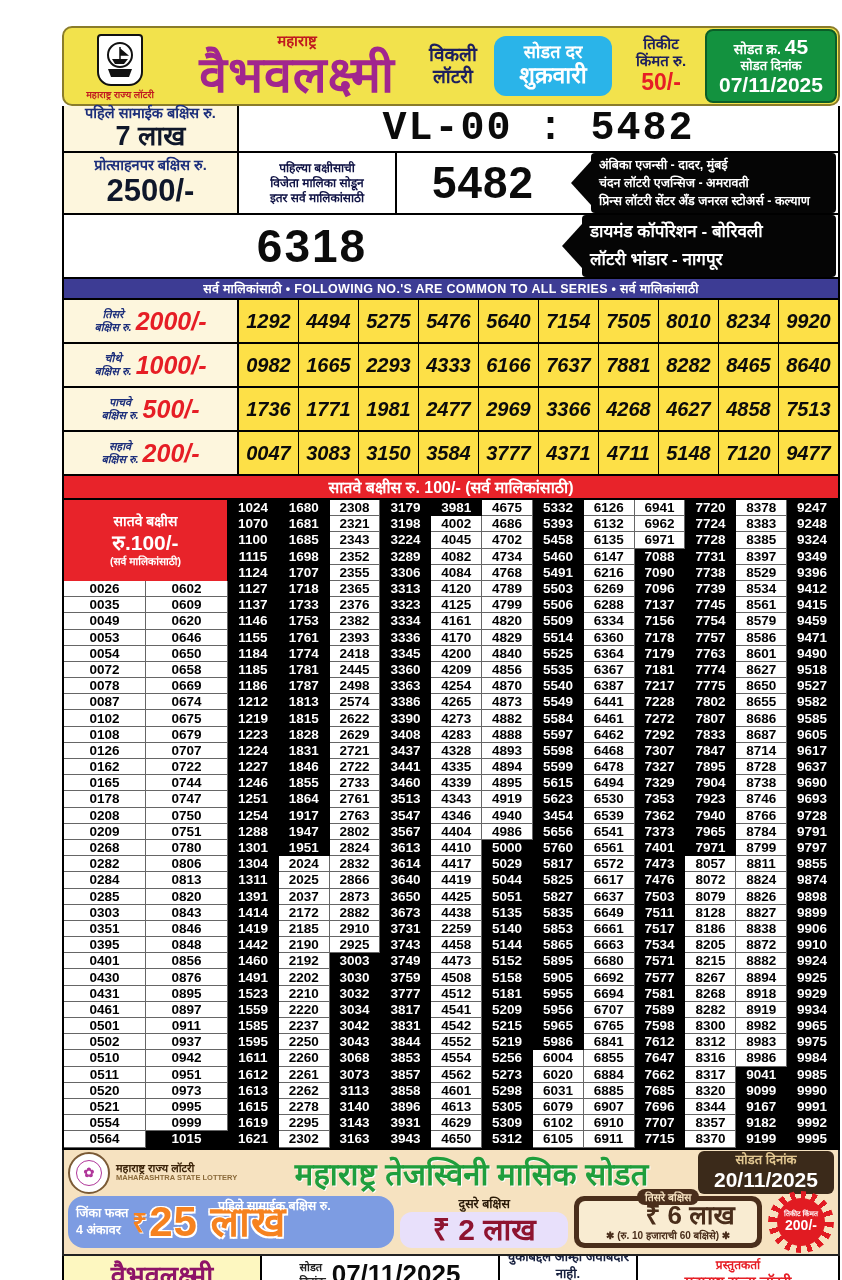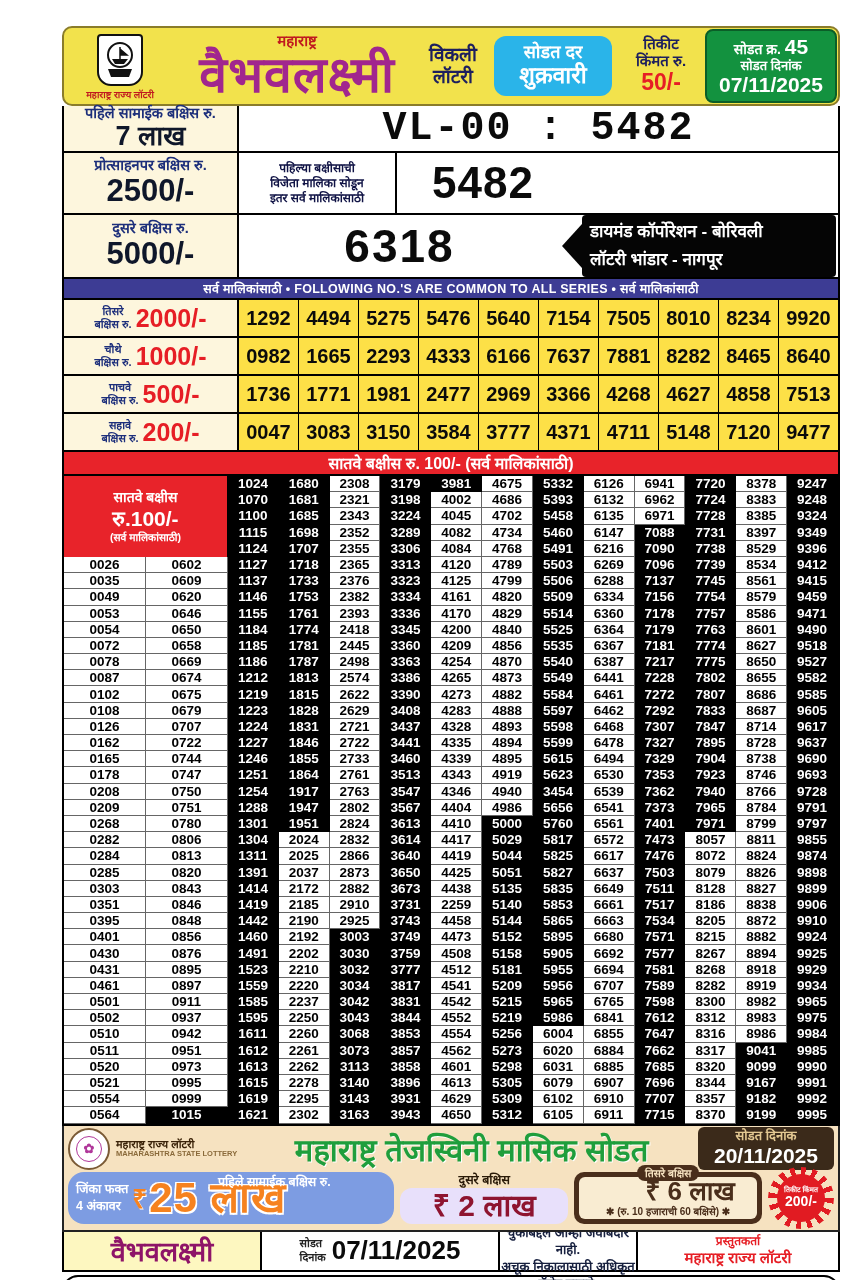--- a/index.html
+++ b/index.html
@@ -41,21 +41,21 @@
   .agentwrap { flex:1; position:relative; display:flex; align-items:center; }
   .chev { width:0; height:0; border-top:22px solid transparent; border-bottom:22px solid transparent; border-right:20px solid #050505; margin-left:2px; }
   .agentbox { flex:1; background:#050505; color:#fff; font-weight:bold; border-radius:4px; padding:3px 8px; margin:2px 2px 2px 0; }
   .agentbox.small div { font-size:12.5px; line-height:1.45; }
   .agentbox.big div { font-size:17px; line-height:1.65; }
   .row3 { height:64px; }
   .row3 .bignum { font-size:46px; letter-spacing:2px; }
 
   
   .strip-indigo { height:21px; background:#3d3c94; color:#fff; font-weight:bold; font-size:12.5px; display:flex; align-items:center; justify-content:center; border:2px solid #000; border-top:none; letter-spacing:0.3px; }
-  .crow { display:flex; height:38px; border:2px solid #000; border-top:none; }
+  .crow { display:flex; height:44px; border:2px solid #000; border-top:none;font-style:italic; }
   .crow .clabel { width:175px; background:#fdf6dd; border-right:2px solid #000; display:flex; align-items:center; justify-content:center; gap:4px; }
   .crow .clabel .stack { display:flex; flex-direction:column; align-items:center; color:#1d2f7b; font-weight:bold; font-size:11px; line-height:1.15; }
   .crow .clabel .camt { color:#e61e25; font-weight:bold; font-size:25px; }
   .crow .nums { flex:1; display:flex; }
   .crow .nums span { flex:1; border-right:1.5px solid #000; display:flex; align-items:center; justify-content:center; font-weight:bold; font-size:20px; color:#0b0b0b; background:#fde047;text-align:center; }
   .crow .nums span:last-child { border-right:none; }
 
   
   .strip-red { height:24px; background:#e8232a; color:#fff; font-weight:bold; font-size:16px; display:flex; align-items:center; justify-content:center; border:2px solid #000; border-top:none; }
   .ptable { display:grid; grid-template-columns:82px 82px repeat(12, 1fr); grid-auto-rows:16.2px; border:2px solid #000; border-top:none; background:#fff; }
@@ -171,27 +171,31 @@
     <div class="labelcell">
       <div class="lab">प्रोत्साहनपर बक्षिस रु.</div>
       <div class="amt">2500/-</div>
     </div>
     <div class="notecell">
         <div>पहिल्या बक्षीसाची</div>
         <div>विजेता मालिका सोडून</div>
         <div>इतर सर्व मालिकांसाठी</div>
       </div>
     <div class="midnum">5482</div>
+    <div class="agentwrap">
+      <div class="chev"></div>
+      <div class="agentbox small">
+          <div>अंबिका एजन्सी - दादर, मुंबई</div>
+          <div>चंदन लॉटरी एजन्सिज - अमरावती</div>
+          <div>प्रिन्स लॉटरी सेंटर अँड जनरल स्टोअर्स - कल्याण</div>
+        </div>
+    </div>
   </div>
 
   <div class="prow row3">
-    <div class="labelcell">
-      <div class="lab">दुसरे बक्षिस रु.</div>
-      <div class="amt">5000/-</div>
-    </div>
     <div class="bignum">6318</div>
     <div class="agentwrap" style="flex:0 0 278px;">
       <div class="chev"></div>
       <div class="agentbox big">
           <div>डायमंड कॉर्पोरेशन - बोरिवली</div>
           <div>लॉटरी भांडार - नागपूर</div>
         </div>
     </div>
   </div>
 

